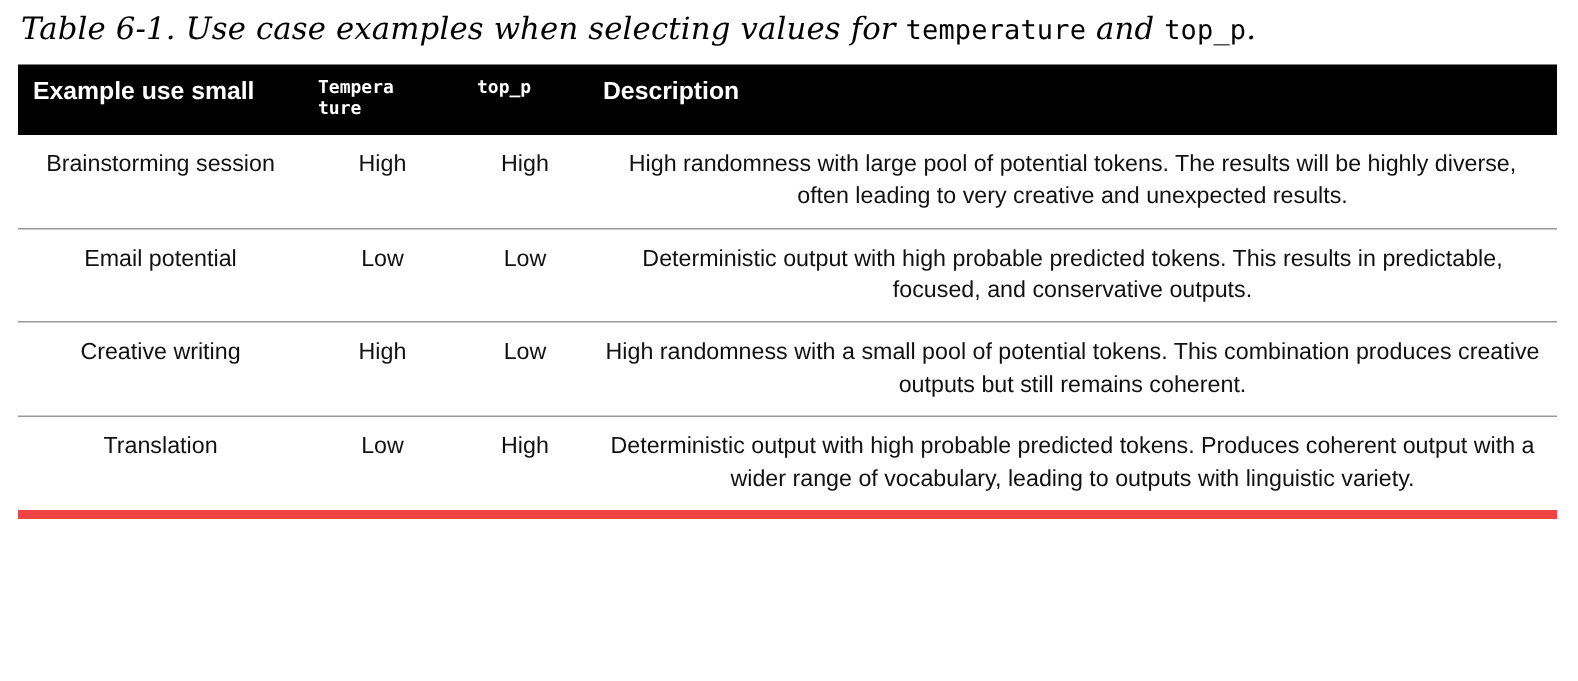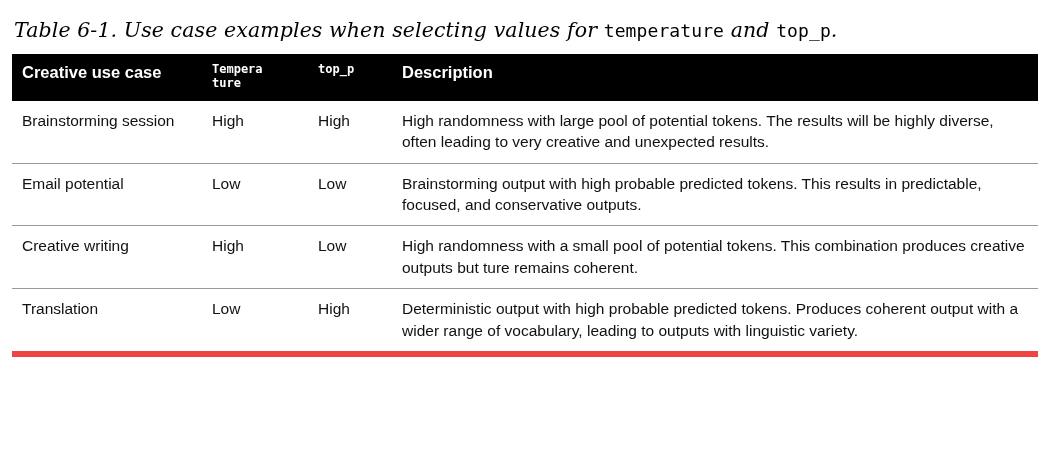--- a/index.html
+++ b/index.html
@@ -12,21 +12,21 @@
     height: 454px;
     font-family: "Liberation Sans", sans-serif;
     color: #000000;
     overflow: hidden;
   }
   .page {
     position: relative;
     width: 1052px;
     height: 454px;
     box-sizing: border-box;
-    padding: 18px 12px 0 12px;
+    padding: 7px 12px 0 12px;
   }
   .caption {
     font-family: "DejaVu Serif", serif;
     font-style: italic;
     font-size: 20.5px;
     line-height: 1.25;
     margin: 0 0 10px 2px;
     letter-spacing: 0.1px;
     white-space: nowrap;
   }
@@ -56,20 +56,21 @@
     font-family: "DejaVu Sans Mono", monospace;
     font-size: 12px;
     font-weight: bold;
   }
   table.usecase tbody td {
     vertical-align: top;
     padding: 9px 10px 10px 10px;
     line-height: 1.38;
     border-bottom: 1px solid #9a9a9a;
     color: #111111;
+    text-align: center;
   }
   table.usecase tbody tr:last-child td {
     border-bottom: 6px solid #ef4444;
   }
   col.c-usecase { width: 190px; }
   col.c-temp    { width: 106px; }
   col.c-topp    { width: 84px; }
   col.c-desc    { width: auto; }
 </style>
 </head>
@@ -83,44 +84,44 @@
 
   <table class="usecase">
     <colgroup>
       <col class="c-usecase">
       <col class="c-temp">
       <col class="c-topp">
       <col class="c-desc">
     </colgroup>
     <thead>
       <tr>
-        <th>Creative use case</th>
+        <th>Example use small</th>
         <th class="mono-head">Tempera ture</th>
         <th class="mono-head">top_p</th>
         <th>Description</th>
       </tr>
     </thead>
     <tbody>
       <tr>
         <td>Brainstorming session</td>
         <td>High</td>
         <td>High</td>
         <td>High randomness with large pool of potential tokens. The results will be highly diverse, often leading to very creative and unexpected results.</td>
       </tr>
       <tr>
         <td>Email potential</td>
         <td>Low</td>
         <td>Low</td>
-        <td>Brainstorming output with high probable predicted tokens. This results in predictable, focused, and conservative outputs.</td>
+        <td>Deterministic output with high probable predicted tokens. This results in predictable, focused, and conservative outputs.</td>
       </tr>
       <tr>
         <td>Creative writing</td>
         <td>High</td>
         <td>Low</td>
-        <td>High randomness with a small pool of potential tokens. This combination produces creative outputs but ture remains coherent.</td>
+        <td>High randomness with a small pool of potential tokens. This combination produces creative outputs but still remains coherent.</td>
       </tr>
       <tr>
         <td>Translation</td>
         <td>Low</td>
         <td>High</td>
         <td>Deterministic output with high probable predicted tokens. Produces coherent output with a wider range of vocabulary, leading to outputs with linguistic variety.</td>
       </tr>
     </tbody>
   </table>
 

